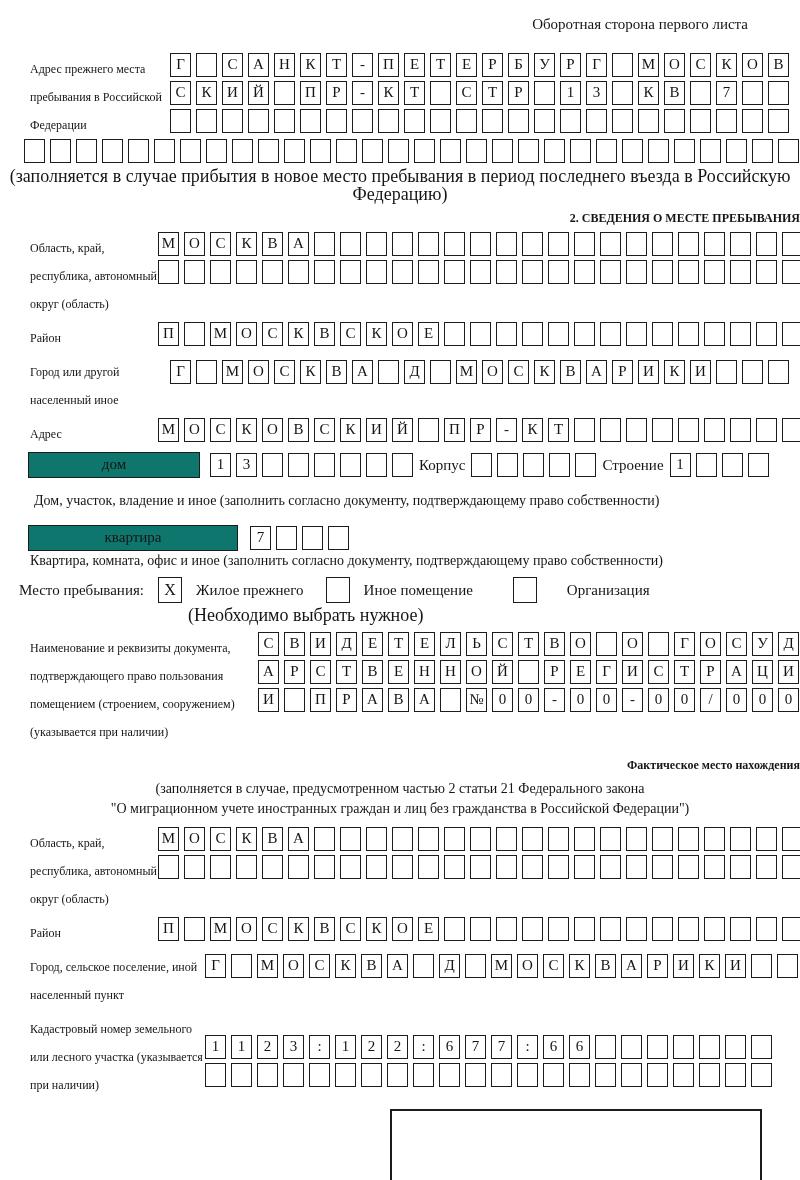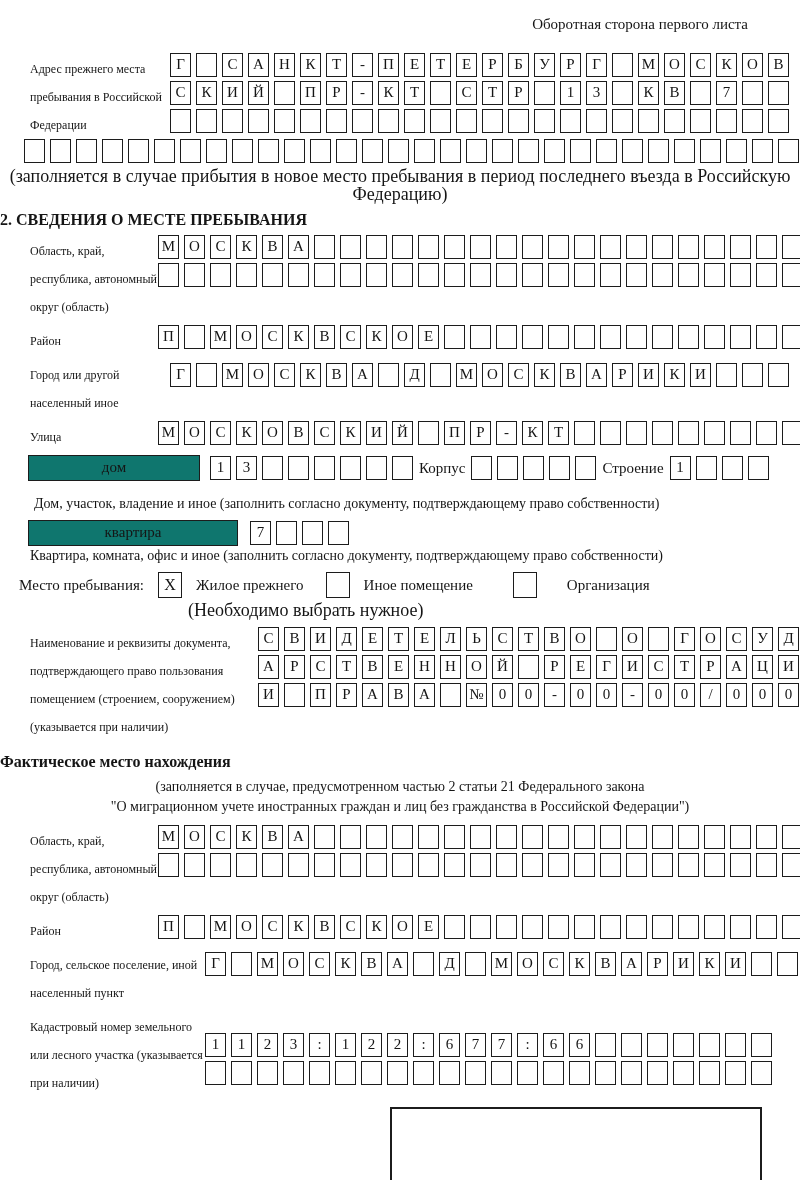--- a/index.html
+++ b/index.html
@@ -14,21 +14,21 @@
   .labeled { display:grid; padding-left:30px; margin-top:4px; }
   .labeled .lbl { font-size:12px; line-height:28px; padding-top:2px; }
 
   .cellrow { display:flex; gap:5px; margin-bottom:4px; }
   .cell {
     width:21px; height:24px; flex:0 0 21px;
     border:1.6px solid #1c1c1c; background:#fff;
     font-size:15px; line-height:21px; text-align:center; font-weight:500;
   }
   .smallnote { text-align:center; font-size:18px; line-height:18px; margin-top:3px; }
-  .sec-title { text-align:left; font-size:16px; font-weight:bold; margin:8px 0 6px 0; }
+  .sec-title { text-align:right; font-size:12px; font-weight:bold; margin:8px 0 6px 0; }
 
   .inline-row { display:flex; align-items:flex-start; padding-left:28px; margin-top:4px; }
   .named-box {
     border:1.8px solid #1c1c1c; height:26px; text-align:center;
     font-size:15px; line-height:23px; background:#0f766e;
   }
   .mid-label { font-size:15px; line-height:26px; padding:0 6px; }
 
   .check-line { display:flex; align-items:center; gap:14px; padding-left:19px; margin-top:8px; font-size:15px; }
   .checkbox {
@@ -282,21 +282,21 @@
         <div class="cell">И</div>
         <div class="cell">К</div>
         <div class="cell">И</div>
         <div class="cell"></div>
         <div class="cell"></div>
         <div class="cell"></div>
       </div>
   </div>
 
   <div class="labeled" style="grid-template-columns:128px 1fr;">
-    <div class="lbl">Улица</div>
+    <div class="lbl">Адрес</div>
     <div class="cellrow">
         <div class="cell">М</div>
         <div class="cell">О</div>
         <div class="cell">С</div>
         <div class="cell">К</div>
         <div class="cell">О</div>
         <div class="cell">В</div>
         <div class="cell">С</div>
         <div class="cell">К</div>
         <div class="cell">И</div>
@@ -342,21 +342,21 @@
     <div class="mid-label">Строение</div>
     <div class="cellrow" style="margin-top:1px;">
         <div class="cell">1</div>
         <div class="cell"></div>
         <div class="cell"></div>
         <div class="cell"></div>
       </div>
   </div>
   <div class="lbl" style="padding-left:34px; font-size:14px; margin-top:12px;">Дом, участок, владение и иное (заполнить согласно документу, подтверждающему право собственности)</div>
 
-  <div class="inline-row" style="margin-top:8px;">
+  <div class="inline-row" style="margin-top:16px;">
     <div class="named-box" style="width:210px;">квартира</div>
     <div class="cellrow" style="margin:1px 0 0 12px;">
         <div class="cell">7</div>
         <div class="cell"></div>
         <div class="cell"></div>
         <div class="cell"></div>
       </div>
   </div>
   <div class="lbl" style="padding-left:30px; font-size:14px; margin-top:2px;">Квартира, комната, офис и иное (заполнить согласно документу, подтверждающему право собственности)</div>
 

